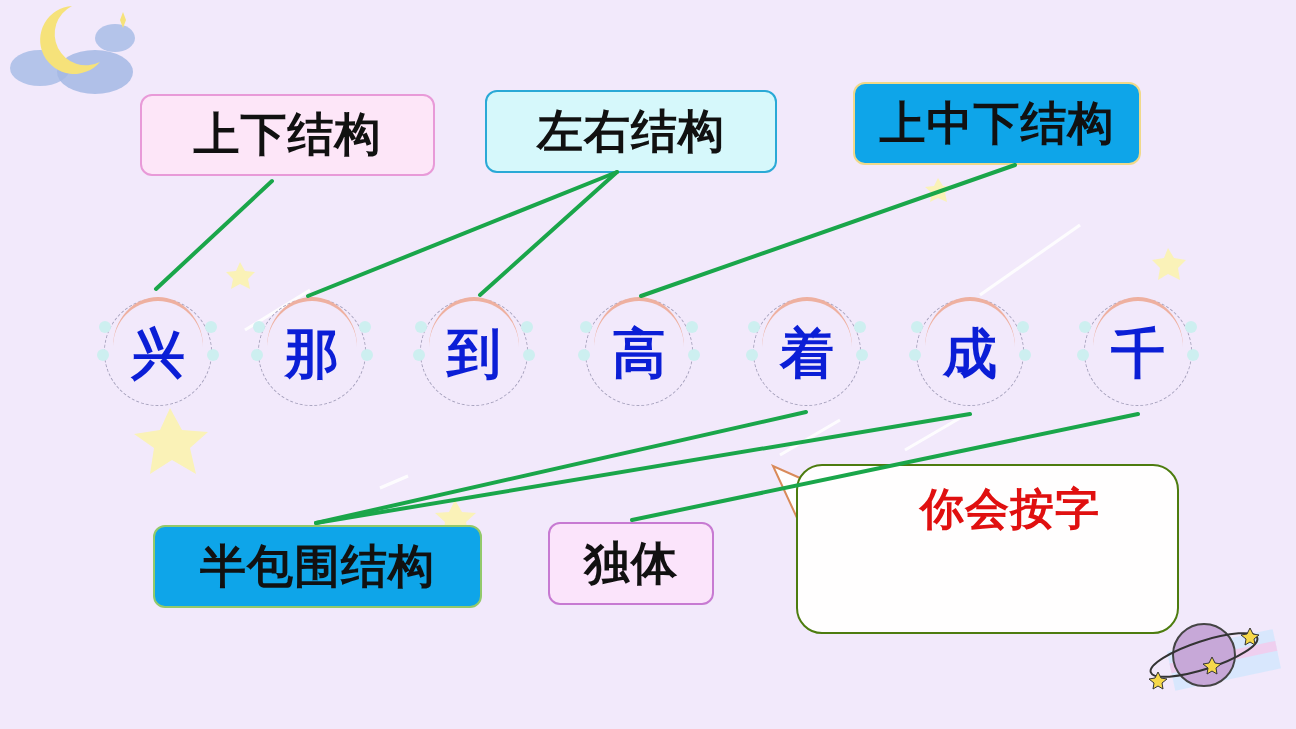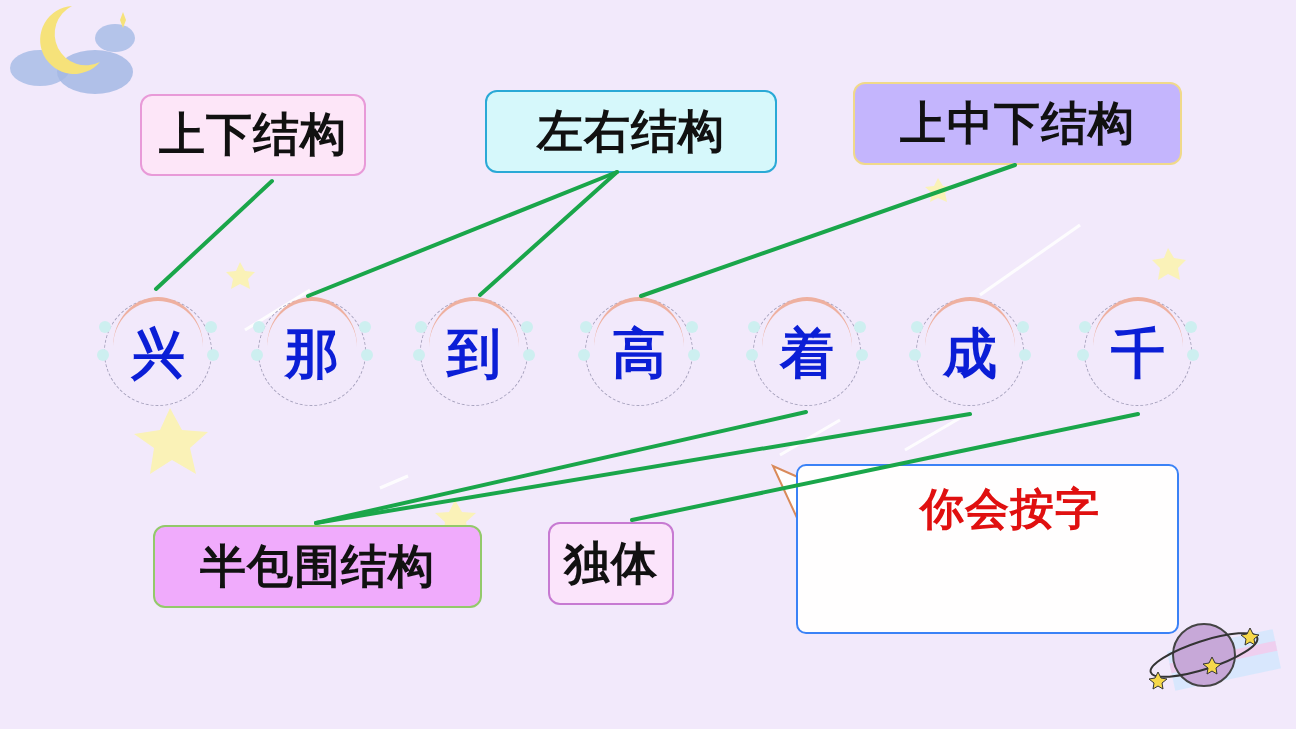--- a/index.html
+++ b/index.html
@@ -29,22 +29,22 @@
     .char-circle .glyph {
       font-family:"DejaVu Serif", "Liberation Serif", serif;
       font-size:54px; font-weight:bold; color:#0b1ed6; position:relative; top:2px;
     }
     .puff {
       position:absolute; width:12px; height:12px; border-radius:50%;
       background:#cdeff0;
     }
     .bubble {
       position:absolute; left:796px; top:464px; width:383px; height:170px;
-      box-sizing:border-box; background:#fffefe; border:2px solid #3b82f6;
-      border-radius:10px;
+      box-sizing:border-box; background:#fffefe; border:2px solid #4d7c0f;
+      border-radius:26px;
     }
     .bubble-line {
       position:absolute; font-size:44px; font-weight:bold; color:#e01010;
       white-space:nowrap; letter-spacing:1px;
     }
   </style>
 </head>
 <body>
 
 <svg class="layer" viewBox="0 0 1296 729">
@@ -77,33 +77,33 @@
     <rect x="1170" y="640" width="108" height="40" fill="#c7e6ff" opacity="0.6" transform="rotate(-12 1224 660)"></rect>
     <rect x="1170" y="652" width="108" height="10" fill="#f9c5e8" opacity="0.7" transform="rotate(-12 1224 660)"></rect>
     <circle cx="1204" cy="655" r="31" fill="#c7a8d8" stroke="#444" stroke-width="2"></circle>
     <ellipse cx="1204" cy="655" rx="56" ry="14" fill="none" stroke="#333" stroke-width="2" transform="rotate(-18 1204 655)"></ellipse>
     <path d="M1158 672 l3 6 l6 1 l-5 4 l1 6 l-5 -3 l-5 3 l1 -6 l-5 -4 l6 -1 z" fill="#f6d84a" stroke="#333"></path>
     <path d="M1250 628 l3 6 l6 1 l-5 4 l1 6 l-5 -3 l-5 3 l1 -6 l-5 -4 l6 -1 z" fill="#f6d84a" stroke="#333"></path>
     <path d="M1212 657 l3 6 l6 1 l-5 4 l1 6 l-5 -3 l-5 3 l1 -6 l-5 -4 l6 -1 z" fill="#f6d84a" stroke="#333"></path>
   </g>
 </svg>
 
-<div class="label-box" style="left:140px;top:94px;width:226px;height:82px;background:#fde6f8;border-color:#e89ad8;">
+<div class="label-box" style="left:140px;top:94px;width:295px;height:82px;background:#fde6f8;border-color:#e89ad8;">
   <span>上下结构</span>
 </div>
 <div class="label-box" style="left:485px;top:90px;width:292px;height:83px;background:#d6f8fb;border-color:#2aa9d6;">
   <span>左右结构</span>
 </div>
-<div class="label-box" style="left:853px;top:82px;width:329px;height:83px;background:#c4b5fd;border-color:#f0d98a;">
+<div class="label-box" style="left:853px;top:82px;width:288px;height:83px;background:#0ea5e9;border-color:#f0d98a;">
   <span>上中下结构</span>
 </div>
-<div class="label-box" style="left:153px;top:525px;width:329px;height:83px;background:#f0abfc;border-color:#93c96a;">
+<div class="label-box" style="left:153px;top:525px;width:329px;height:83px;background:#0ea5e9;border-color:#93c96a;">
   <span>半包围结构</span>
 </div>
-<div class="label-box" style="left:548px;top:522px;width:126px;height:83px;background:#fbe4fb;border-color:#c77ad2;">
+<div class="label-box" style="left:548px;top:522px;width:166px;height:83px;background:#fbe4fb;border-color:#c77ad2;">
   <span>独体</span>
 </div>
 
 <div class="char-circle" style="left:104px;top:298px;">
   <span class="puff" style="left:-6px;top:22px"></span>
     <span class="puff" style="right:-6px;top:22px"></span>
   <span class="puff" style="left:-8px;top:50px"></span>
     <span class="puff" style="right:-8px;top:50px"></span>
   <span class="glyph">兴</span>
 </div>

